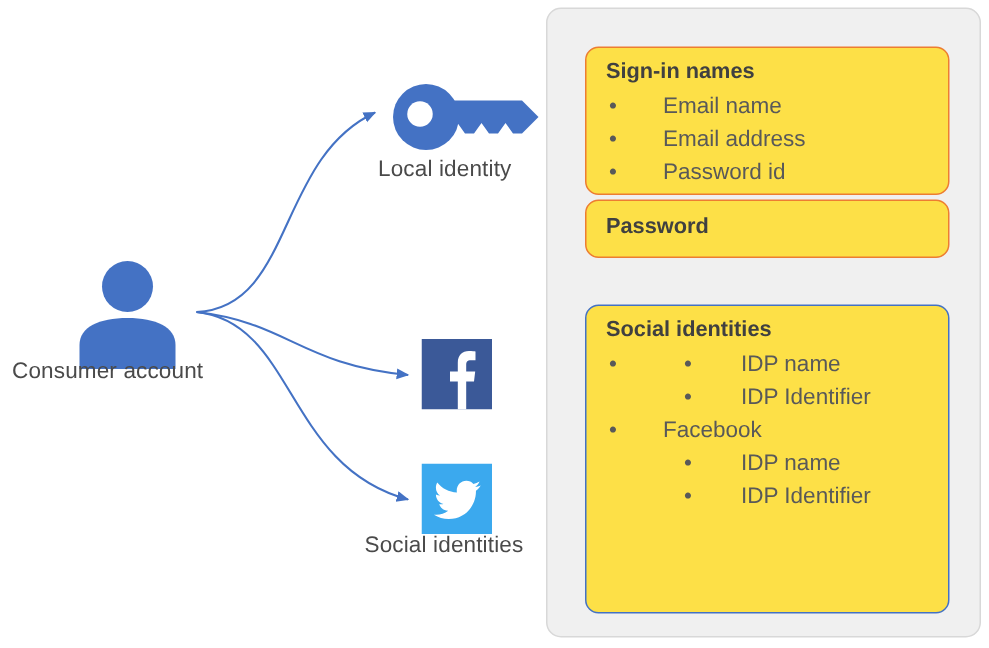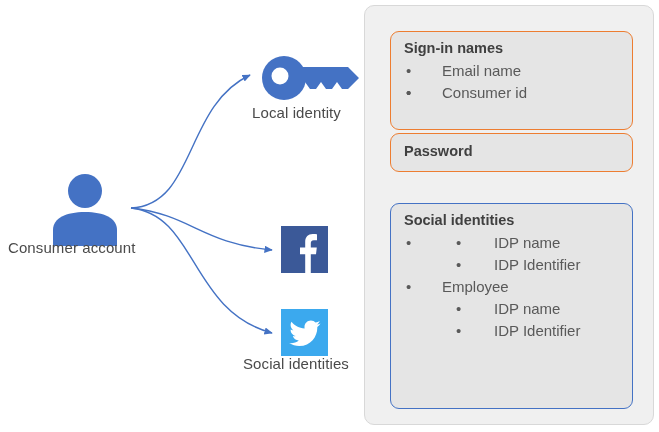--- a/index.html
+++ b/index.html
@@ -78,21 +78,21 @@
     left: 364px; top: 5px;
     width: 290px; height: 420px;
     background: #f0f0f0;
     border: 1px solid #d8d8d8;
     border-radius: 10px;
     box-sizing: border-box;
   }
 
   .card {
     position: absolute;
-    background: #e5e5e5;
+    background: #fde047;
     box-sizing: border-box;
     border-radius: 9px;
   }
   .card.orange { border: 1.4px solid #ED7D31; }
   .card.blue   { border: 1.4px solid #4472C4; }
 
   #signin-names-card { left: 390px; top: 31px;  width: 243px; height: 99px; }
   #password-card     { left: 390px; top: 133px; width: 243px; height: 39px; padding-left: 32px; }
   #social-card       { left: 390px; top: 203px; width: 243px; height: 206px; }
 
@@ -148,24 +148,25 @@
 
   <div class="card orange" id="signin-names-card">
     <div class="card-title" id="signin-names-title">Sign-in names</div>
     <ul class="bullet-list" id="signin-list">
       <li class="bullet-item lvl1">
         <span class="dot">•</span>
         <span class="txt">Email name</span>
       </li>
       <li class="bullet-item lvl1">
         <span class="dot">•</span>
-      </li>
-      <li class="bullet-item lvl1">
-        <span class="dot">•</span>
-        <span class="txt">Consumer id</span>
+        <span class="txt">Email address</span>
+      </li>
+      <li class="bullet-item lvl1">
+        <span class="dot">•</span>
+        <span class="txt">Password id</span>
       </li>
     </ul>
   </div>
 
   <div class="card orange" id="password-card">
     <div class="card-title" id="password-title">Password</div>
   </div>
 
   <div class="card blue" id="social-card">
     <div class="card-title" id="social-title">Social identities</div>
@@ -176,21 +177,21 @@
       <li class="bullet-item lvl2">
         <span class="dot">•</span>
         <span class="txt">IDP name</span>
       </li>
       <li class="bullet-item lvl2">
         <span class="dot">•</span>
         <span class="txt">IDP Identifier</span>
       </li>
       <li class="bullet-item lvl1">
         <span class="dot">•</span>
-        <span class="txt">Employee</span>
+        <span class="txt">Facebook</span>
       </li>
       <li class="bullet-item lvl2">
         <span class="dot">•</span>
         <span class="txt">IDP name</span>
       </li>
       <li class="bullet-item lvl2">
         <span class="dot">•</span>
         <span class="txt">IDP Identifier</span>
       </li>
     </ul>

